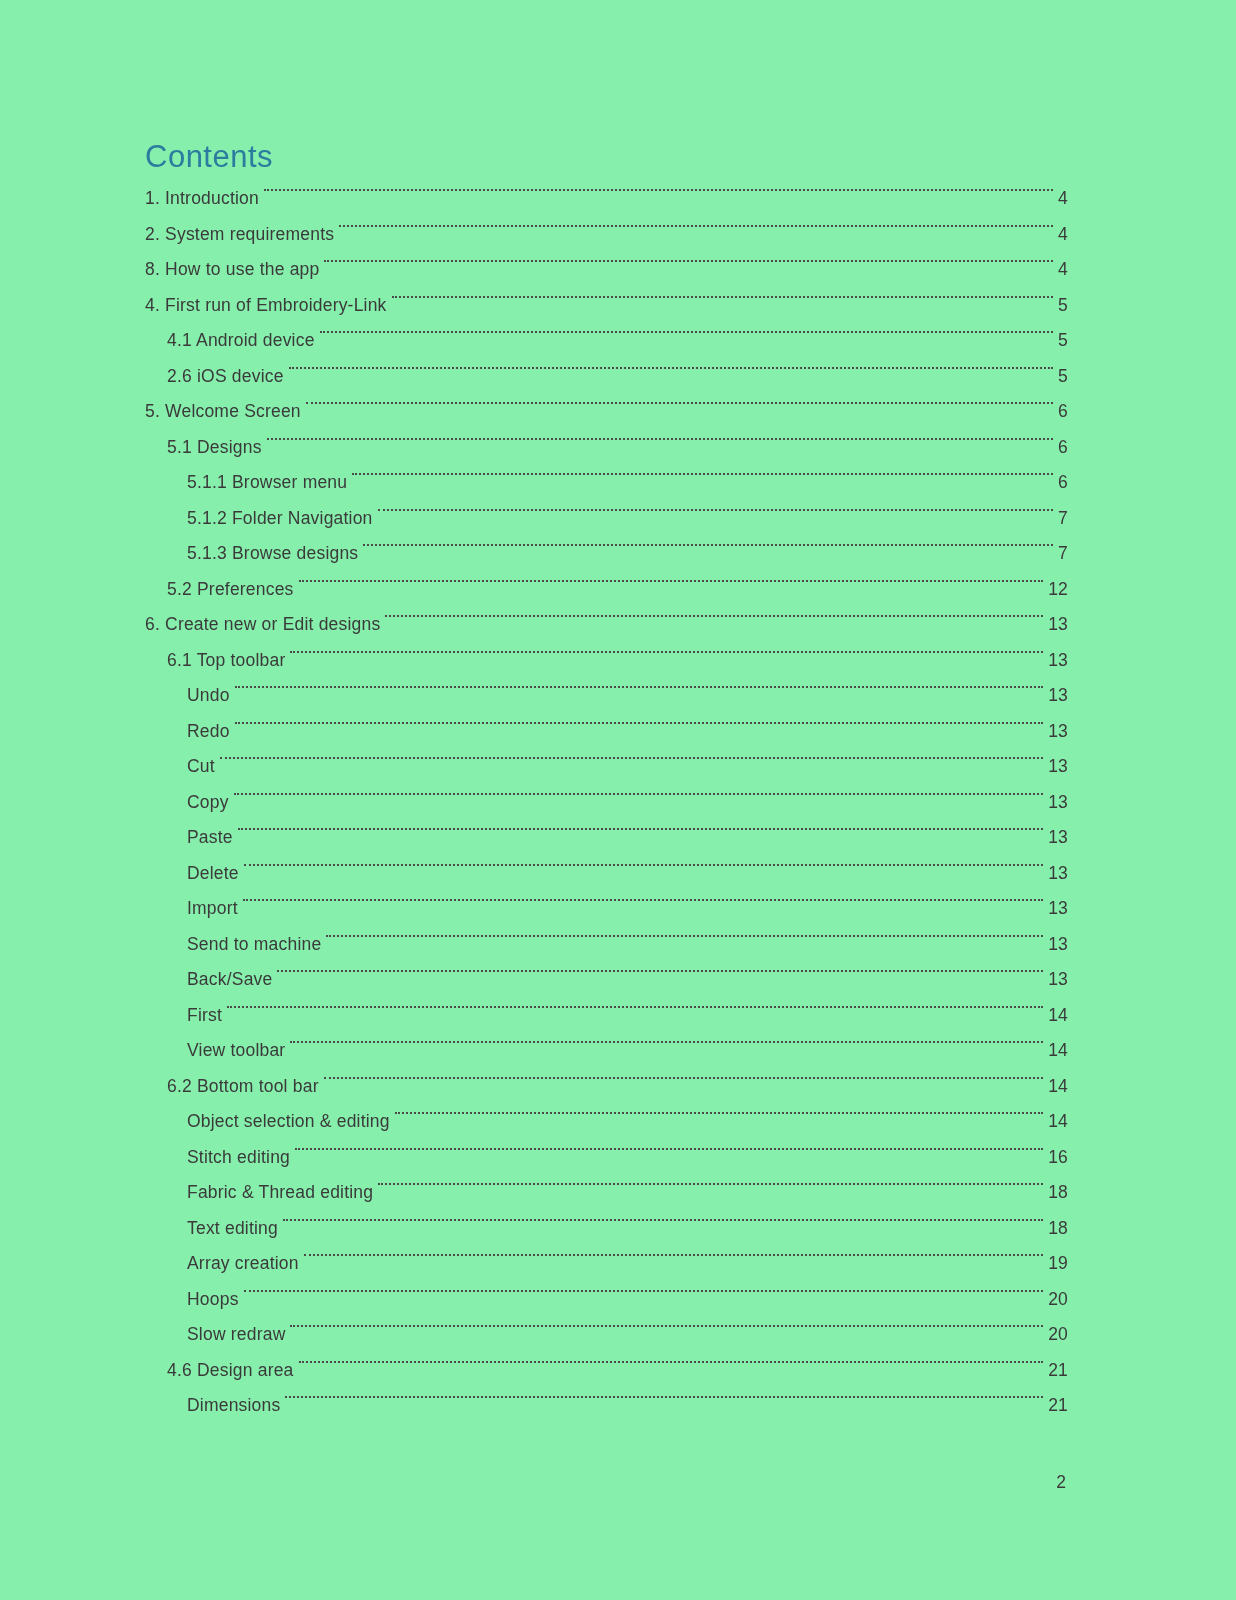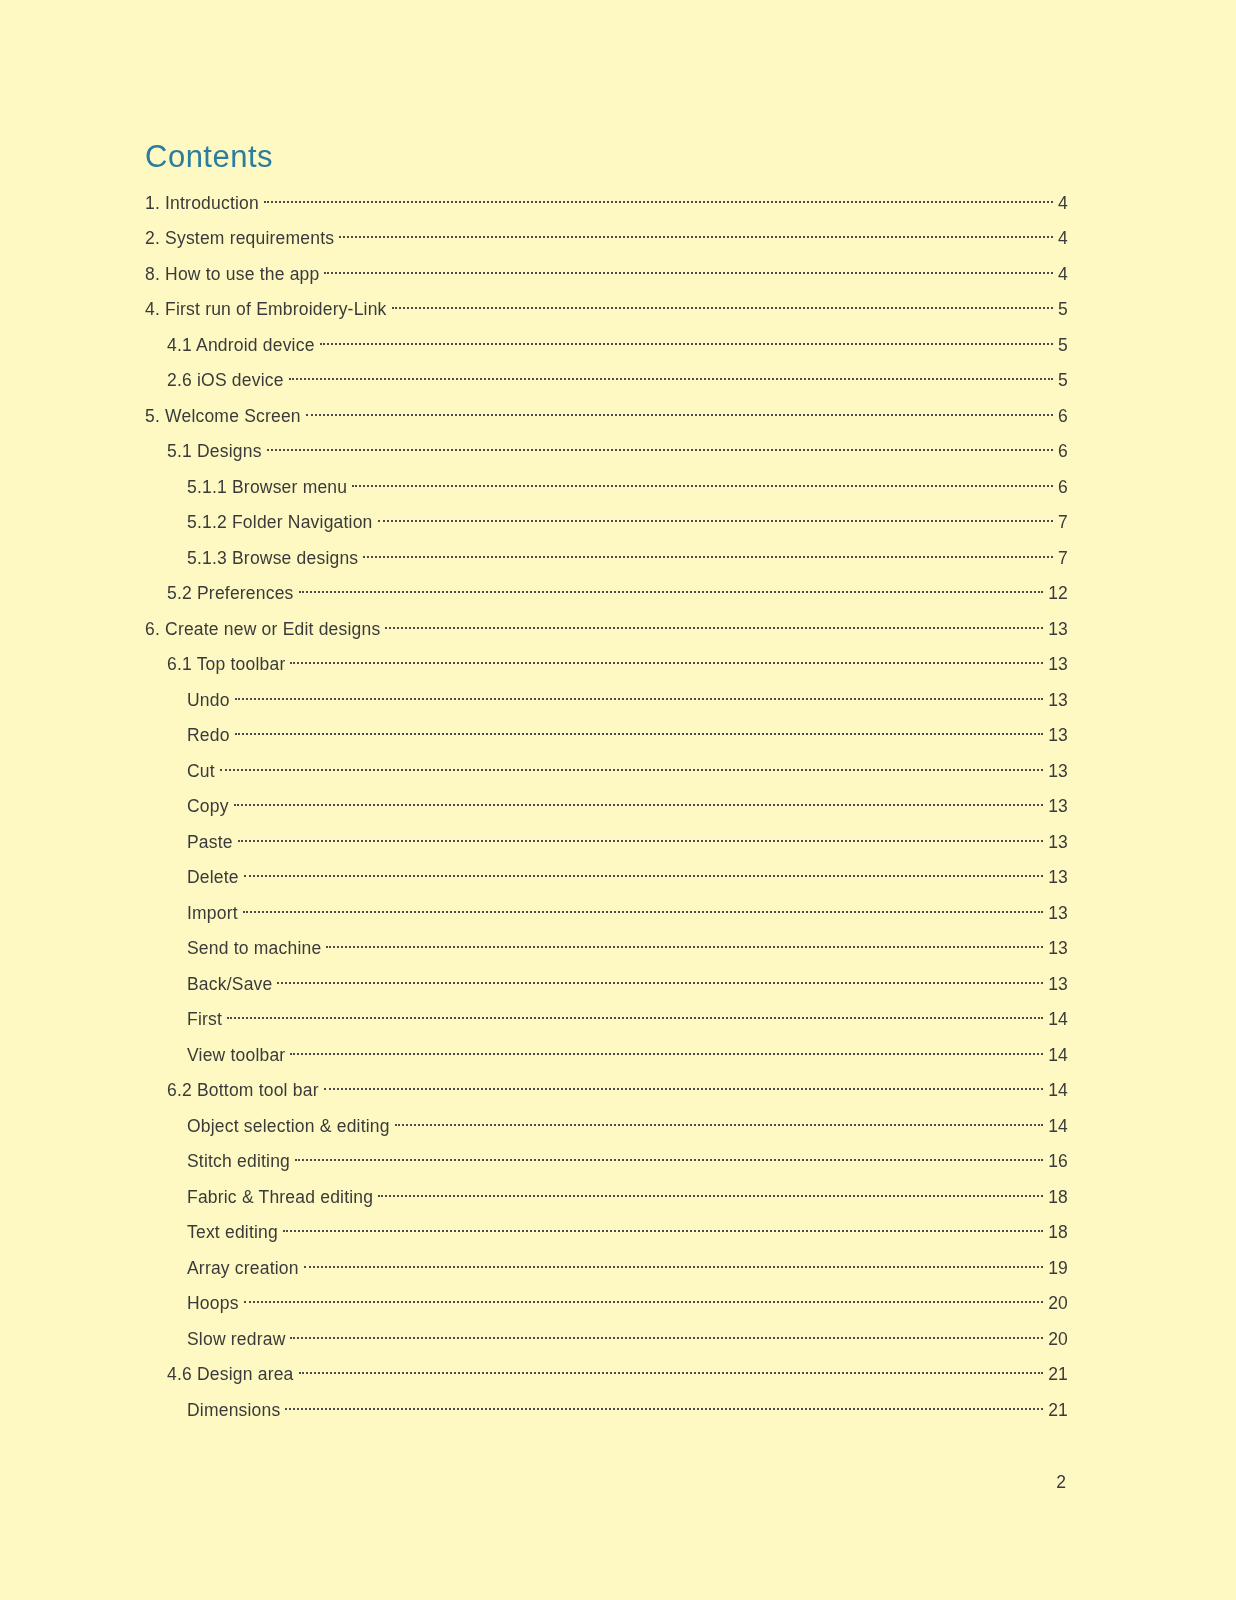--- a/index.html
+++ b/index.html
@@ -4,21 +4,21 @@
 <style>
   html, body {
     margin: 0;
     padding: 0;
     background: #ffffff;
   }
   .page {
     position: relative;
     width: 1236px;
     height: 1600px;
-    background: #fef9c3;
+    background: #86efac;
     font-family: "Liberation Sans", sans-serif;
     color: #3a3a3a;
     overflow: hidden;
     box-sizing: border-box;
   }
   .content {
     position: absolute;
     left: 145px;
     right: 168px;
     top: 138px;
@@ -29,21 +29,21 @@
     letter-spacing: 0.5px;
     color: #2b7c9e;
     margin: 0 0 14px 0;
     line-height: 1.2;
   }
   .toc-list {
     width: 100%;
   }
   .toc-row {
     display: flex;
-    align-items: center;
+    align-items: flex-start;
     height: 35.5px;
     box-sizing: border-box;
     padding-bottom: 7px;
     font-size: 17.5px;
     line-height: 1.1;
     letter-spacing: 0.2px;
     cursor: pointer;
   }
   .toc-row.level-0 { padding-left: 0; }
   .toc-row.level-1 { padding-left: 22px; }

